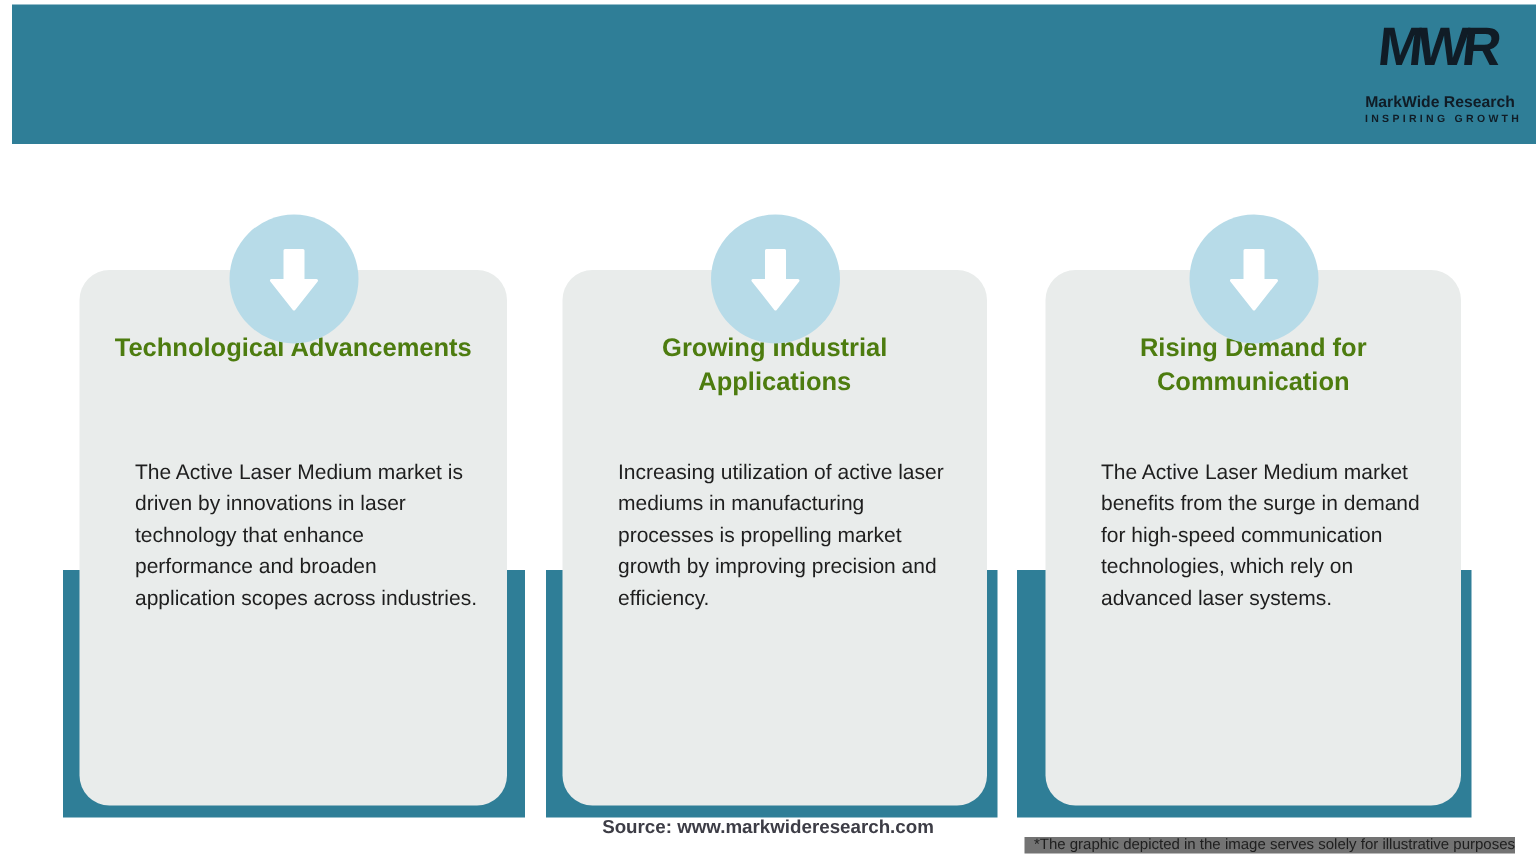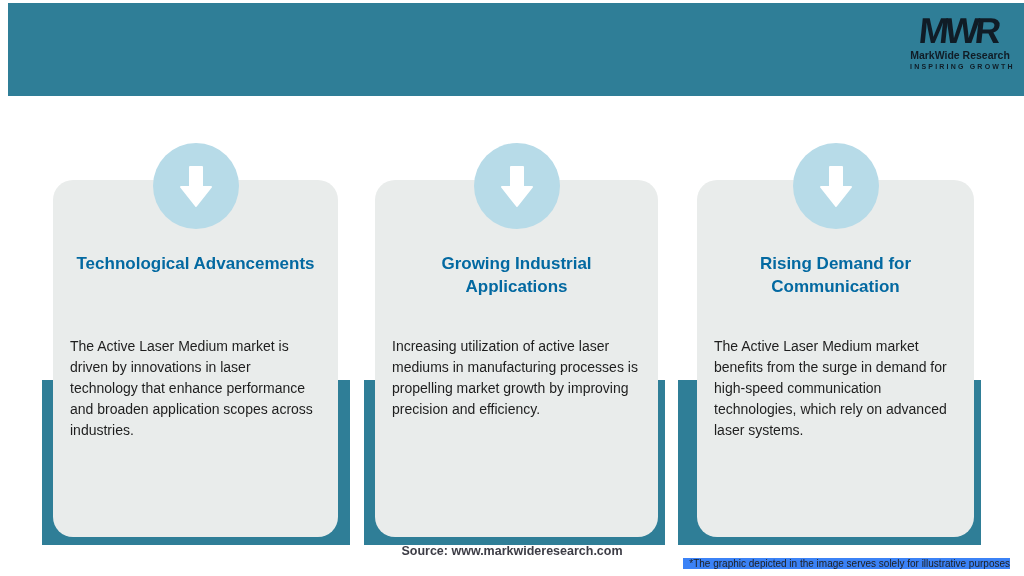--- a/index.html
+++ b/index.html
@@ -17,62 +17,62 @@
     color:#ffffff;font-size:21px;font-weight:bold;letter-spacing:.2px;
   }
   .logo{
     position:absolute;right:14px;top:10px;width:100px;text-align:center;
     color:var(--logo,#101c26);line-height:1;
   }
   .logo-monogram{
     font-size:36px;font-weight:800;letter-spacing:-4px;
     transform:skewX(-6deg);display:inline-block;margin-right:4px;
   }
-  .logo-name{font-size:10.5px;font-weight:bold;margin-top:1px;white-space:nowrap;}
+  .logo-name{font-size:10.5px;font-weight:bold;margin-top:14px;white-space:nowrap;}
   .logo-tagline{font-size:7px;font-weight:bold;letter-spacing:2.2px;margin-top:2px;white-space:nowrap;}
   
   .shadow{
     position:absolute;top:380px;height:165px;background:var(--teal,#2f7e97);
   }
   .shadow-1{left:42px;width:308px;}
   .shadow-2{left:364px;width:301px;}
   .shadow-3{left:678px;width:303px;}
   
   .card{
     position:absolute;top:180px;height:357px;background:var(--card,#e9eceb);
     border-radius:20px;z-index:2;
   }
   .card-1{left:53px;width:285px;}
   .card-2{left:375px;width:283px;}
   .card-3{left:697px;width:277px;}
   .card-title{
-    margin-top:72px;height:84px;padding:0 20px;text-align:center;
-    font-size:17px;line-height:23px;font-weight:bold;color:#0369a1;
+    margin-top:40px;height:84px;padding:0 20px;text-align:center;
+    font-size:17px;line-height:23px;font-weight:bold;color:#4d7c0f;
   }
   .card-body{
-    padding:0 17px;font-size:14px;line-height:21px;color:#1e1e1e;
+    padding:0 17px;font-size:14px;line-height:21px;color:#1e1e1e;margin-left:20px;
   }
   
   .badge{
     position:absolute;top:143px;width:86px;height:86px;border-radius:50%;
     background:var(--circle,#b7dbe8);z-index:3;
     display:flex;align-items:center;justify-content:center;
   }
   .badge-1{left:153px;}
   .badge-2{left:474px;}
   .badge-3{left:793px;}
   .badge svg{display:block;margin-top:2px;}
   
   .source-text{
     position:absolute;left:0;right:0;bottom:18px;text-align:center;
     font-size:12.5px;font-weight:bold;color:#3d3d46;
   }
   .disclaimer-text{
     position:absolute;right:14px;bottom:7px;
-    font-size:10px;color:#1e1e1e;background:#3b82f6;padding-left:6px;
+    font-size:10px;color:#1e1e1e;background:#737373;padding-left:6px;
   }
 </style>
 </head>
 <body>
 
 <div class="page">
 
   <div class="header">
     <div class="logo">
       <div class="logo-monogram">MWR</div>

